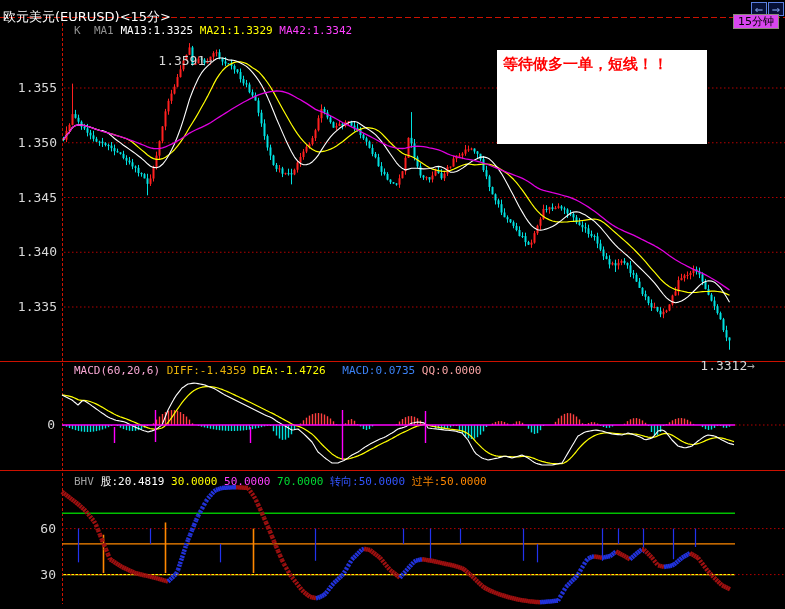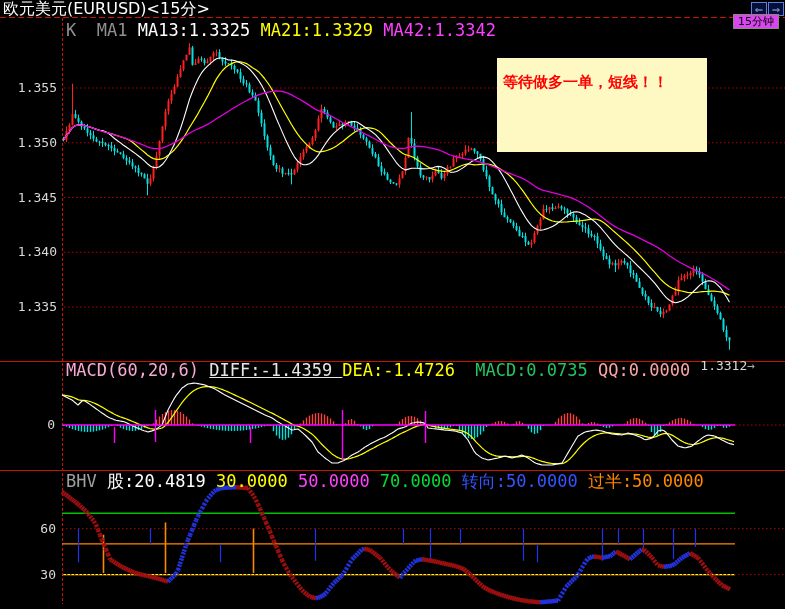--- a/index.html
+++ b/index.html
@@ -1,34 +1,34 @@
 <!DOCTYPE html>
 <html><head>
 <meta charset="utf-8">
 <style>
   html,body{margin:0;padding:0;background:#000;}
   #app{position:relative;width:785px;height:609px;background:#000;overflow:hidden;
        font-family:"DejaVu Sans",sans-serif;}
   #chart-svg{position:absolute;left:0;top:0;}
   .titlebar{position:absolute;left:0;top:0;width:100%;height:17px;background:#000;}
-  .title-text{position:absolute;left:3px;top:2px;color:#fff;font-size:16px;line-height:13px;
+  .title-text{position:absolute;left:3px;top:10px;color:#fff;font-size:13px;line-height:13px;
        font-family:"DejaVu Sans",sans-serif;white-space:pre;}
   .nav-btn{position:absolute;top:2px;width:16px;height:14px;background:#061036;
        border:1px solid #5b7fe0;color:#8fb0ff;font-size:10px;line-height:11px;text-align:center;
        padding:0;cursor:pointer;font-family:"DejaVu Sans",sans-serif;}
   #btn-prev{left:751px;} #btn-next{left:768px;}
   .tf-badge{position:absolute;left:733px;top:14px;width:46px;height:15px;background:#d946ef;
        border:1px solid #8a8a78;color:#000;font-size:11px;line-height:14px;text-align:center;
        box-sizing:border-box;cursor:pointer;}
   .legend{position:absolute;font-family:"DejaVu Sans Mono","DejaVu Sans",monospace;
-       font-size:17px;line-height:13px;white-space:pre;}
+       font-size:11px;line-height:13px;white-space:pre;margin-left:8px;}
   .price-label{position:absolute;color:#d8d8d8;font-family:"DejaVu Sans Mono",monospace;
        font-size:13px;white-space:pre;}
-  .annotation{position:absolute;left:497px;top:58px;width:210px;height:94px;background:#fef9c3;
-       box-sizing:border-box;padding:14px 6px;}
+  .annotation{position:absolute;left:497px;top:50px;width:210px;height:94px;background:#ffffff;
+       box-sizing:border-box;padding:4px 6px;}
   .annotation span{color:#f00;font-weight:bold;font-size:15px;line-height:18px;
        font-family:"DejaVu Sans",sans-serif;letter-spacing:0px;}
 </style>
 </head>
 <body>
 
 <div id="app">
   <svg id="chart-svg" width="785" height="609">
       <g>
         <line x1="0" y1="17.5" x2="785" y2="17.5" stroke="#cc1100" stroke-width="1" stroke-dasharray="6 3"></line>
@@ -1070,23 +1070,26 @@
     </svg>
 
   <div class="titlebar">
     <span class="title-text">欧元美元(EURUSD)&lt;15分&gt;</span>
   </div>
   <button class="nav-btn" id="btn-prev"><span>⇐</span></button>
   <button class="nav-btn" id="btn-next"><span>⇒</span></button>
   <div class="tf-badge">15分钟</div>
 
   <div class="legend" id="legend-price" style="left:66px;top:24px"><span style="color: rgb(144, 144, 144);">K  </span><span style="color: rgb(144, 144, 144);">MA1 </span><span style="color: rgb(255, 255, 255);">MA13:1.3325 </span><span style="color: rgb(255, 255, 0);">MA21:1.3329 </span><span style="color: rgb(255, 64, 255);">MA42:1.3342</span></div>
-  <div class="legend" id="legend-macd" style="left:66px;top:364px"><span style="color: #f9a8d4;">MACD(60,20,6) </span><span style="color: #e5e5e5; text-decoration: underline;">DIFF:-1.4359 </span><span style="color: rgb(255, 255, 0);">DEA:-1.4726 </span><span style="color: #22c55e; padding-left: 10px;">MACD:0.0735 </span><span style="color: #fca5a5;">QQ:0.0000</span></div>
+  <div class="legend" id="legend-macd" style="left:66px;top:364px"><span style="color: #f9a8d4;">MACD(60,20,6) </span><span style="color: #eab308;">DIFF:-1.4359 </span><span style="color: rgb(255, 255, 0);">DEA:-1.4726 </span><span style="color: #3b82f6; padding-left: 10px;">MACD:0.0735 </span><span style="color: #fca5a5;">QQ:0.0000</span></div>
   <div class="legend" id="legend-bhv" style="left:66px;top:475px"><span style="color: rgb(160, 160, 160);">BHV </span><span style="color: rgb(255, 255, 255);">股:20.4819 </span><span style="color: rgb(255, 255, 0);">30.0000 </span><span style="color: rgb(255, 64, 255);">50.0000 </span><span style="color: rgb(0, 221, 51);">70.0000 </span><span style="color: rgb(51, 85, 255);">转向:50.0000 </span><span style="color: rgb(255, 136, 0);">过半:50.0000</span></div>
 
+  <div class="price-label" id="high-label" style="left: 127px; top: 38px;">
+    <span>1.3591</span><span style="color:#aaa">→</span>
+  </div>
   <div class="price-label" id="low-label" style="left: 669px; top: 343px;">
     <span>1.3312</span><span style="color:#aaa">→</span>
   </div>
 
   <div class="annotation">
     <span>等待做多一单，短线！！</span>
   </div>
 </div>
 
 </body></html>

